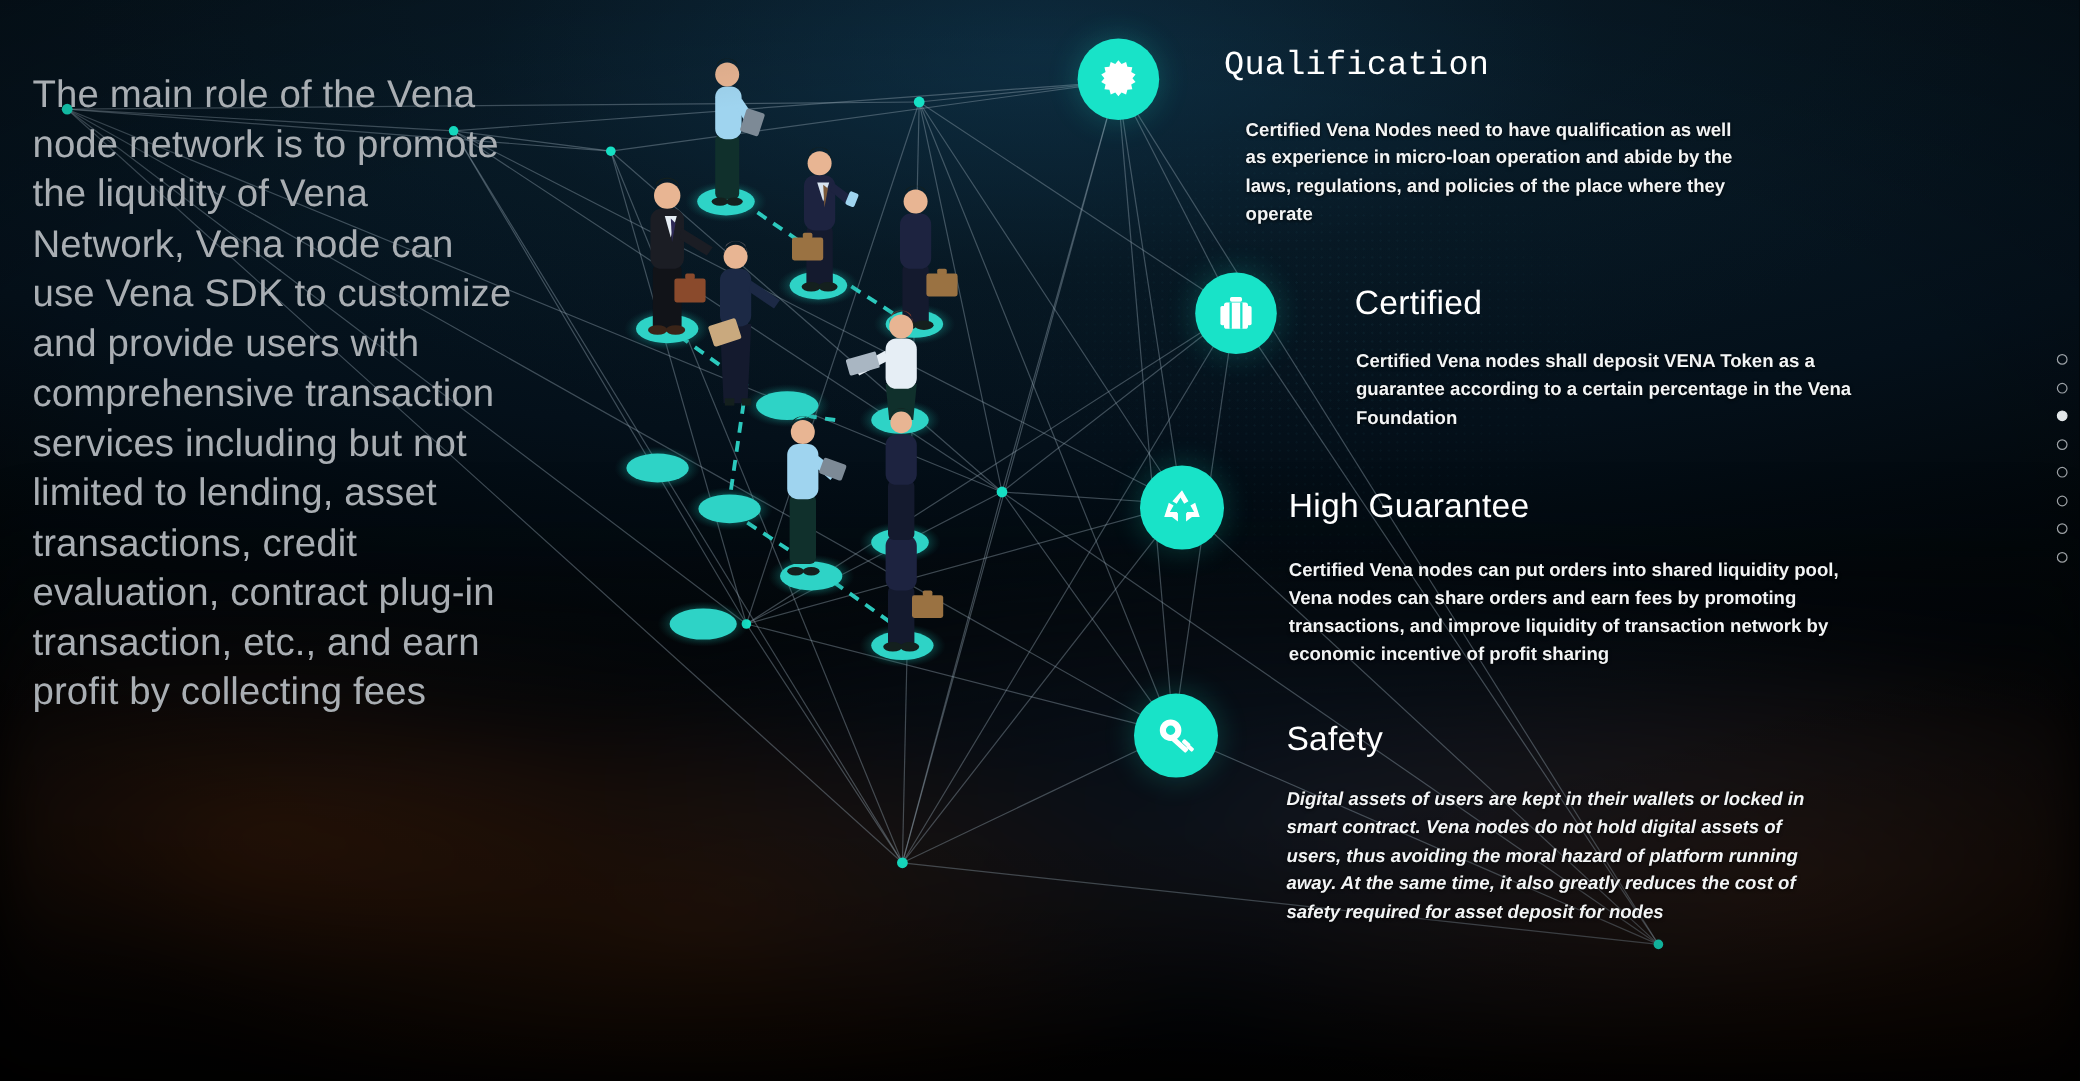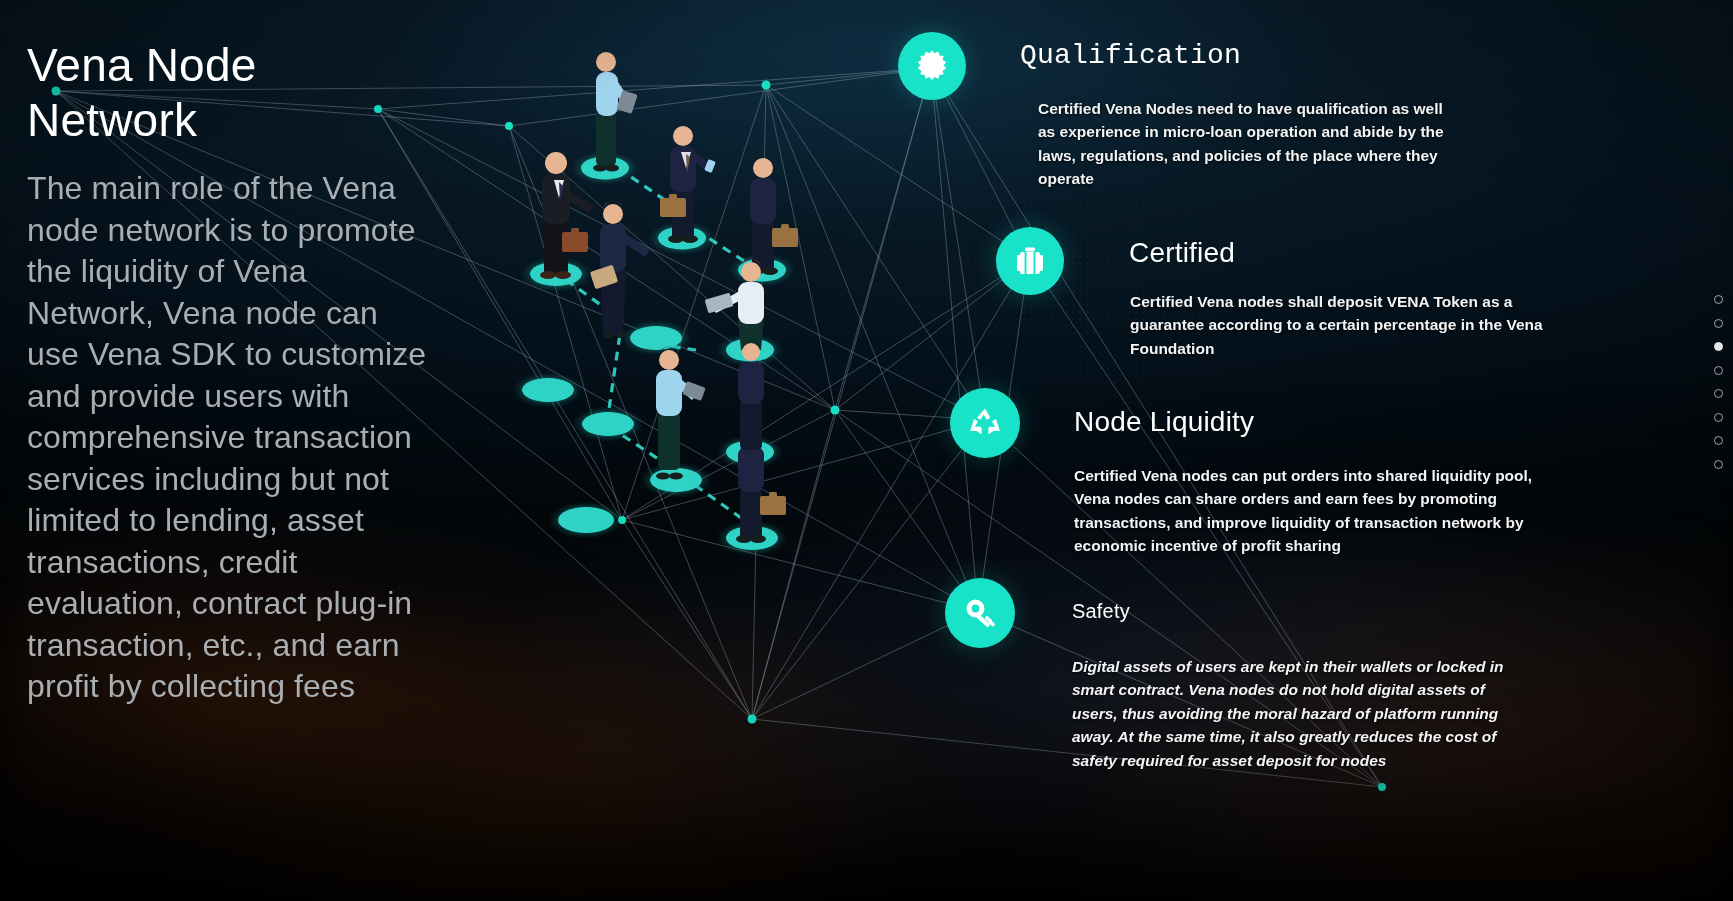--- a/index.html
+++ b/index.html
@@ -107,21 +107,21 @@
 
   
   #feat-liquidity{ left:950px; top:388px; width:720px; }
   #feat-liquidity .f-icon{ left:0; top:0; width:70px; height:70px; }
   #feat-liquidity .f-title{ position:absolute; left:124px; top:18px; font-size:28px; }
   #feat-liquidity .f-desc{ position:absolute; left:124px; top:76px; width:470px; }
 
   
   #feat-safety{ left:945px; top:578px; width:720px; }
   #feat-safety .f-icon{ left:0; top:0; width:70px; height:70px; }
-  #feat-safety .f-title{ position:absolute; left:127px; top:22px; font-size:20px; }
+  #feat-safety .f-title{ position:absolute; left:127px; top:22px; font-size:28px; }
   #feat-safety .f-desc{ position:absolute; left:127px; top:77px; width:450px;font-style:italic; }
 
   
   #pagination{
     position:absolute; right:10px; top:295px;
     display:flex; flex-direction:column; gap:14.5px; align-items:center;
   }
   .pdot{
     width:9px; height:9px; border-radius:50%;
     border:1px solid rgba(216,220,224,0.72);
@@ -367,22 +367,20 @@
         <rect x="238" y="342" width="26" height="42" rx="9" fill="#1d2340"></rect>
         <circle cx="251" cy="332" r="9" fill="#e8b593"></circle>
         <path d="M242,330 a9,10 0 0 1 18,0 l-2,-7 a9,7 0 0 0 -14,0 z" fill="#14201e"></path>
       </g>
     </svg>
   </div>
 
   <div class="bg-vignette"></div>
 
   <div class="left-col">
-    <h1 class="headline">Vena Node
-Network</h1>
     <p class="lede">The main role of the Vena node network is to promote the liquidity of Vena Network, Vena node can use Vena SDK to customize and provide users with comprehensive transaction services including but not limited to lending, asset transactions, credit evaluation, contract plug-in transaction, etc., and earn profit by collecting fees</p>
   </div>
 
   <div class="feature" id="feat-qualification">
     <div class="f-icon">
       <svg width="36" height="36" viewBox="0 0 36 36" aria-hidden="true">
         <g fill="#ffffff">
           <path d="M18,2.2 l2.6,3.1 l3.8,-1.7 l1.1,4.0 l4.1,0.4 l-0.9,4.0 l3.6,2.0 l-2.6,3.2 l2.6,3.2 l-3.6,2.0 l0.9,4.0 l-4.1,0.4 l-1.1,4.0 l-3.8,-1.7 l-2.6,3.1 l-2.6,-3.1 l-3.8,1.7 l-1.1,-4.0 l-4.1,-0.4 l0.9,-4.0 l-3.6,-2.0 l2.6,-3.2 l-2.6,-3.2 l3.6,-2.0 l-0.9,-4.0 l4.1,-0.4 l1.1,-4.0 l3.8,1.7 z"></path>
         </g>
       </svg>
@@ -413,21 +411,21 @@
       <svg width="36" height="36" viewBox="0 0 36 36" aria-hidden="true">
         <g fill="#ffffff">
           <path d="M18,3.5 l5.4,9.2 l-3.6,2.1 l-3.1,-5.3 l-3.1,5.3 l-3.6,-2.1 z"></path>
           <path d="M7.0,14.0 l4.0,2.3 l-3.1,5.4 l6.0,0 l0,4.2 l-10.7,0 z"></path>
           <path d="M29.0,14.0 l3.8,11.9 l-10.7,0 l0,-4.2 l6.0,0 l-3.1,-5.4 z"></path>
           <path d="M14.6,22.3 l0,7.2 l-4.9,-3.6 z"></path>
           <path d="M21.4,22.3 l0,7.2 l4.9,-3.6 z"></path>
         </g>
       </svg>
     </div>
-    <div class="f-title">Node Liquidity</div>
+    <div class="f-title">High Guarantee</div>
     <div class="f-desc">Certified Vena nodes can put orders into shared liquidity pool, Vena nodes can share orders and earn fees by promoting transactions, and improve liquidity of transaction network by economic incentive of profit sharing</div>
   </div>
 
   <div class="feature" id="feat-safety">
     <div class="f-icon">
       <svg width="34" height="34" viewBox="0 0 34 34" aria-hidden="true">
         <g fill="#ffffff">
           <path d="M12.5,3.5 a9,9 0 1 0 0,18 a9,9 0 1 0 0,-18 z M12.5,8.6 a3.9,3.9 0 1 1 0,7.8 a3.9,3.9 0 1 1 0,-7.8 z"></path>
           <rect x="15.0" y="17.0" width="17" height="4.3" rx="1" transform="rotate(42 15 17)"></rect>
           <rect x="24.0" y="19.6" width="7.2" height="3.6" rx="1" transform="rotate(42 24 19.6)"></rect>

